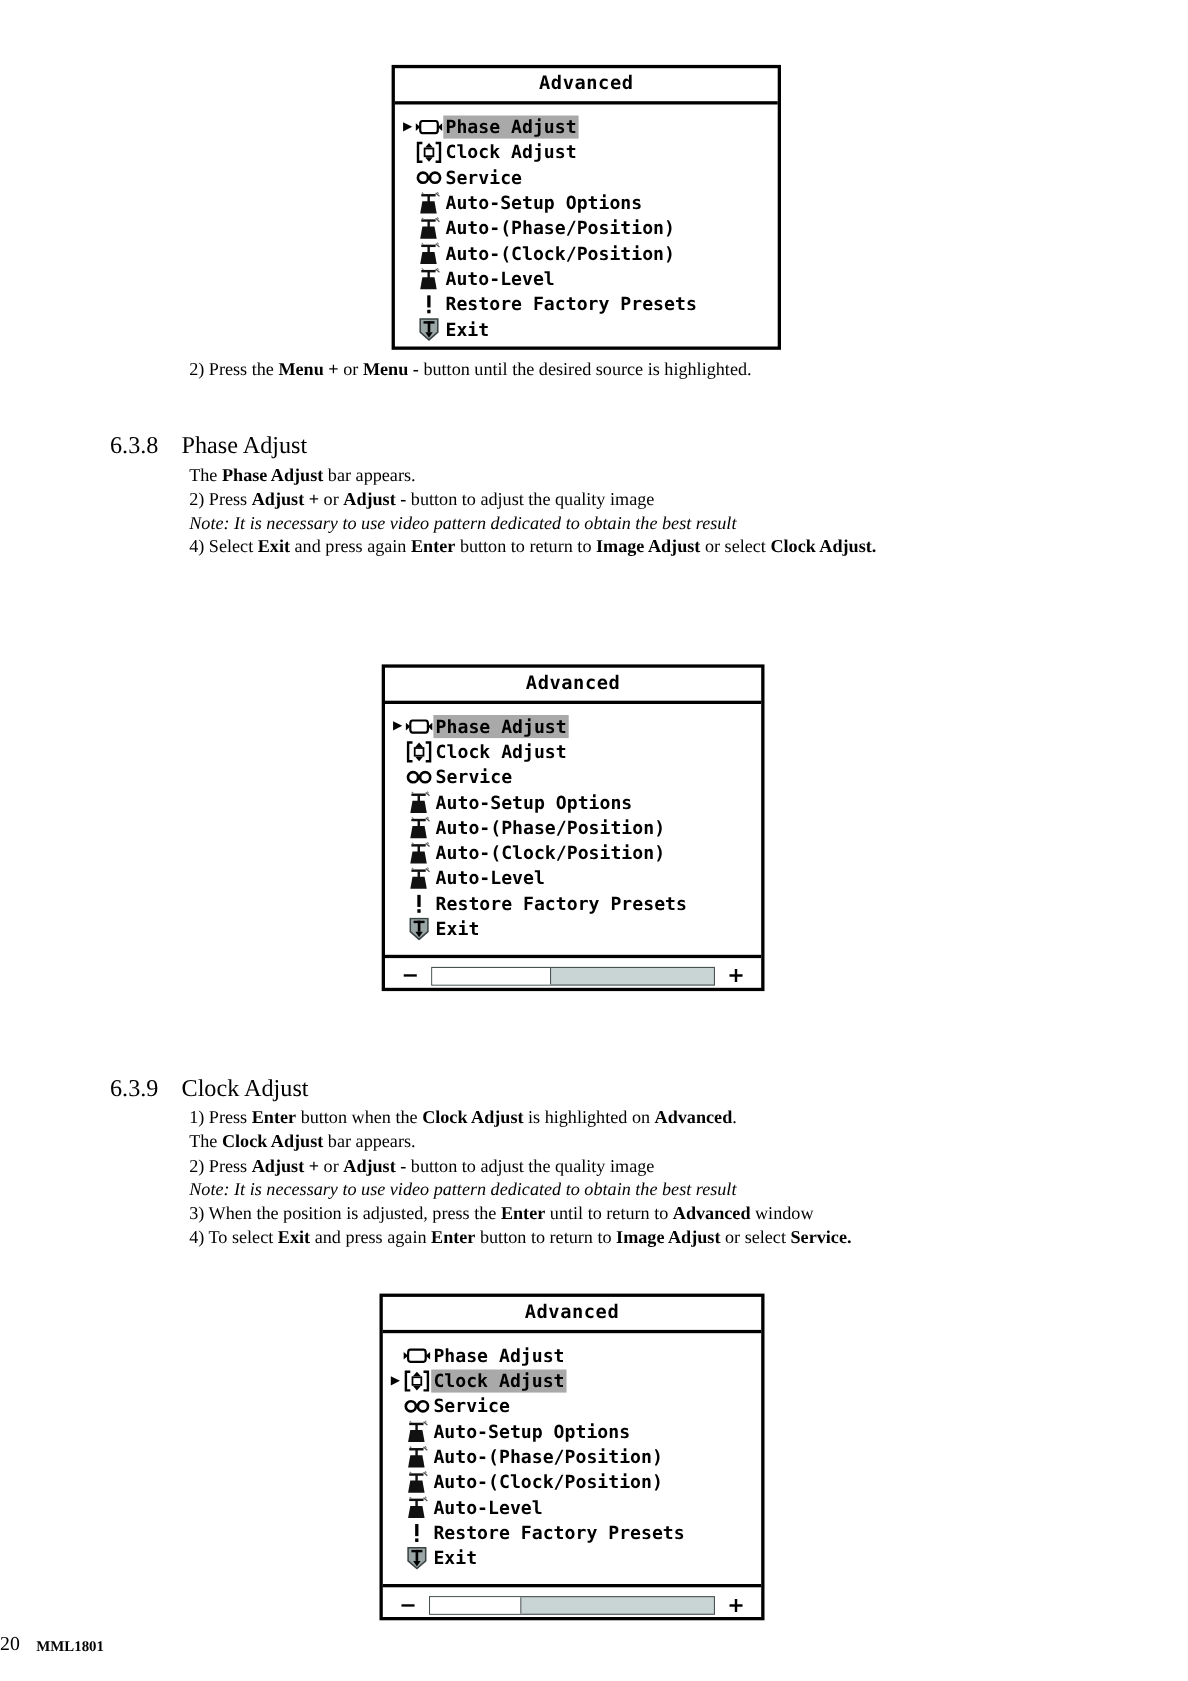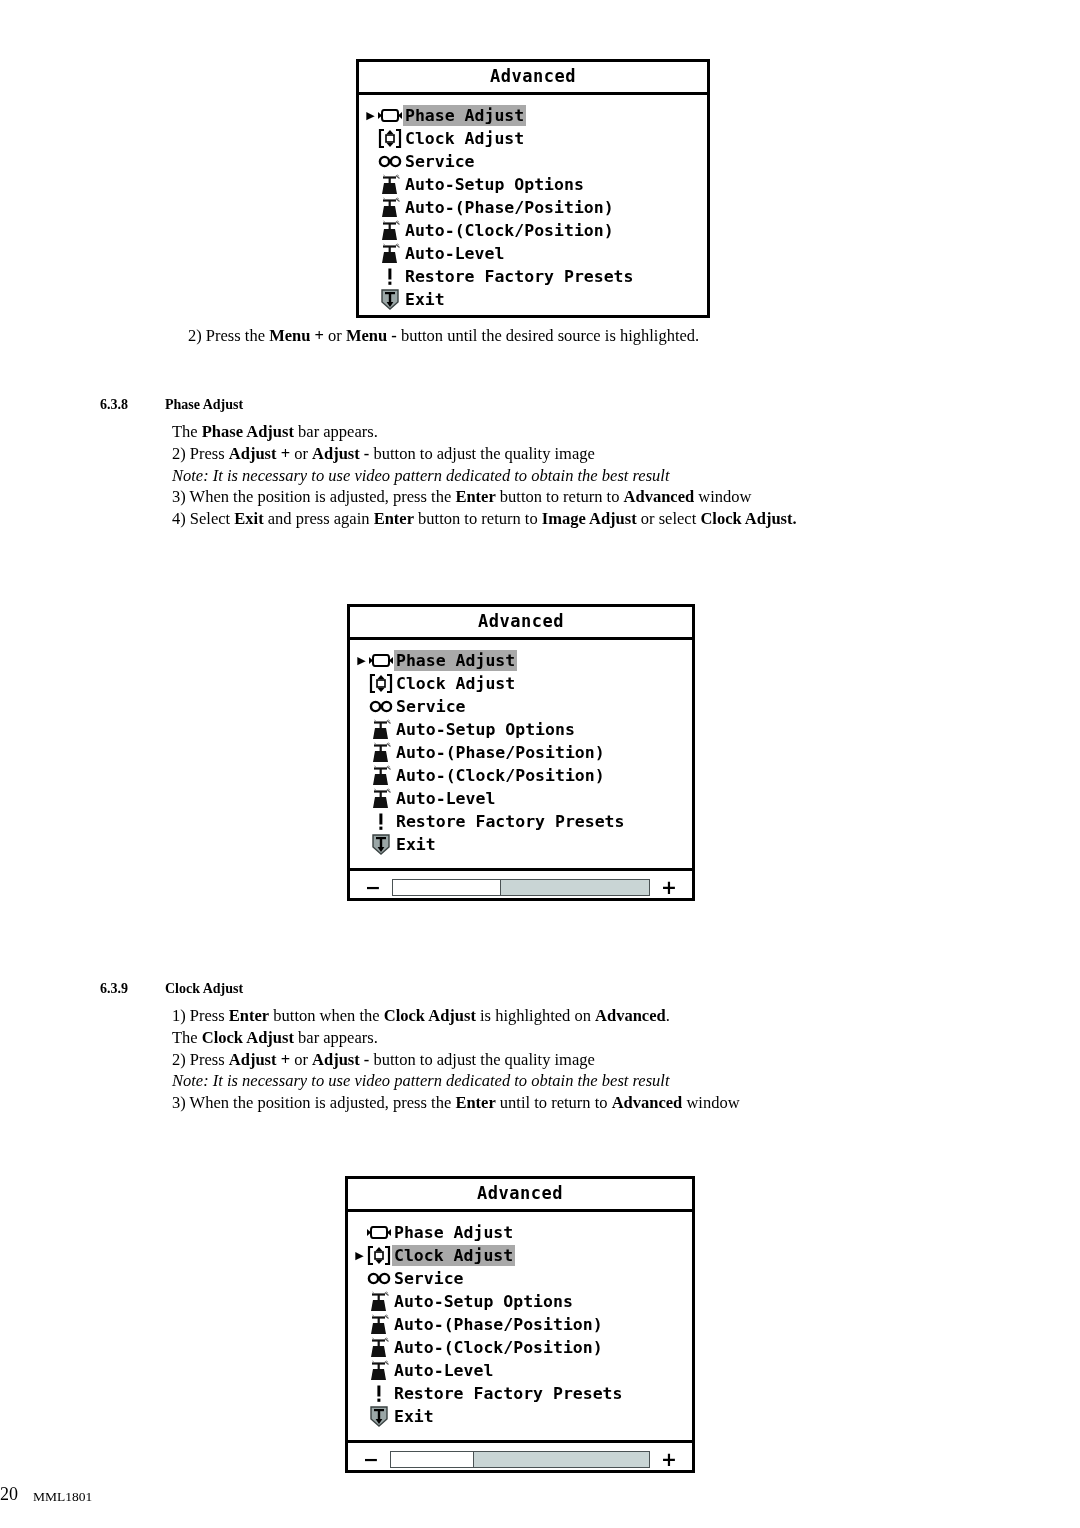--- a/index.html
+++ b/index.html
@@ -112,22 +112,22 @@
     font-family: "Liberation Serif", serif;
     font-size: 16.5px;
     line-height: 21.5px;
     color: #000;
   }
   .para b { font-weight: bold; }
 
   .heading {
     position: absolute;
     font-family: "Liberation Serif", serif;
-    font-weight: bold;
-    font-size: 14px;
+    font-weight: normal;
+    font-size: 22px;
     line-height: 25px;
   }
   .heading .num {
     position: absolute;
     left: 0;
     top: 0;
   }
   .heading .ttl {
     position: absolute;
     left: 65px;
@@ -143,20 +143,21 @@
     white-space: nowrap;
   }
 
   
   .footer-left {
     position: absolute;
     left: 33px;
     top: 1489px;
     font-family: "Liberation Serif", serif;
     font-size: 13.5px;
+    font-weight: bold;
   }
   .footer-page {
     position: absolute;
     left: 0;
     top: 1484px;
     width: 1040px;
     text-align: left;
     font-family: "Liberation Serif", serif;
     font-size: 18px;
   }
@@ -275,34 +276,33 @@
             <rect x="11.8" y="3" width="2.4" height="10" fill="#000"></rect>
             <rect x="8" y="3" width="10" height="2.2" fill="#000"></rect>
             <path d="M13 18 L9.6 13 L16.4 13 Z" fill="#000"></path>
           </svg>
         </span>
         <span class="osd-label">Exit</span>
       </div>
     </div>
 </div>
 
-<div class="para" style="left:188px; top:325px; width:760px;">
+<div class="para" style="left:172px; top:325px; width:760px;">
   <span>2) Press the </span><b>Menu +</b><span> or </span><b>Menu -</b><span> button until the desired source is highlighted.</span>
 </div>
 
 <div class="heading" style="left:100px; top:392px; width:500px; height:26px;">
   <span class="num">6.3.8</span>
   <span class="ttl">Phase Adjust</span>
 </div>
 
 <div class="steps" id="steps-638" style="left:172px; top:421px; width:800px;">
     <div class="line"><span>The </span><b>Phase Adjust</b><span> bar appears.</span></div>
     <div class="line"><span>2) Press </span><b>Adjust +</b><span> or </span><b>Adjust -</b><span> button to adjust the quality image</span></div>
     <div class="line" style="font-style: italic;"><span>Note: It is necessary to use video pattern dedicated to obtain the best result</span></div>
-    <div class="line"><span>3) When the position is adjusted, press the </span><b>Enter</b><span> button to return to </span><b>Advanced</b><span> window</span></div>
     <div class="line"><span>4) Select </span><b>Exit</b><span> and press again </span><b>Enter</b><span> button to return to </span><b>Image Adjust</b><span> or select  </span><b>Clock Adjust.</b></div>
   </div>
 
 <div class="osd" id="osd-2" style="left:347px; top:604px; width:348px; height:297px;">
   <div class="osd-title">Advanced</div>
   <div class="osd-list">
       <div class="osd-row">
         <span class="osd-pointer">▶</span>
         <span class="osd-icon">
           <svg class="ico-svg" viewBox="0 0 26 21">
@@ -428,20 +428,21 @@
   <span class="num">6.3.9</span>
   <span class="ttl">Clock Adjust</span>
 </div>
 
 <div class="steps" id="steps-639" style="left:172px; top:1005px; width:800px;">
     <div class="line"><span>1) Press </span><b>Enter</b><span> button when the </span><b>Clock Adjust</b><span> is highlighted on </span><b>Advanced</b><span>.</span></div>
     <div class="line"><span>The </span><b>Clock Adjust</b><span> bar appears.</span></div>
     <div class="line"><span>2) Press </span><b>Adjust +</b><span> or </span><b>Adjust -</b><span> button to adjust the quality image</span></div>
     <div class="line" style="font-style: italic;"><span>Note: It is necessary to use video pattern dedicated to obtain the best result</span></div>
     <div class="line"><span>3) When the position is adjusted, press the </span><b>Enter</b><span> until to return to </span><b>Advanced</b><span> window</span></div>
+    <div class="line"><span>4) To select </span><b>Exit</b><span> and press again </span><b>Enter</b><span> button to return to </span><b>Image Adjust</b><span> or select  </span><b>Service.</b></div>
   </div>
 
 <div class="osd" id="osd-3" style="left:345px; top:1176px; width:350px; height:297px;">
   <div class="osd-title">Advanced</div>
   <div class="osd-list">
       <div class="osd-row">
         <span class="osd-pointer hidden">▶</span>
         <span class="osd-icon">
           <svg class="ico-svg" viewBox="0 0 26 21">
             <path d="M7 5 H19 Q21 5 21 8 V13 Q21 16 19 16 H7 Q5 16 5 13 V8 Q5 5 7 5 Z" fill="#fff" stroke="#000" stroke-width="2"></path>

